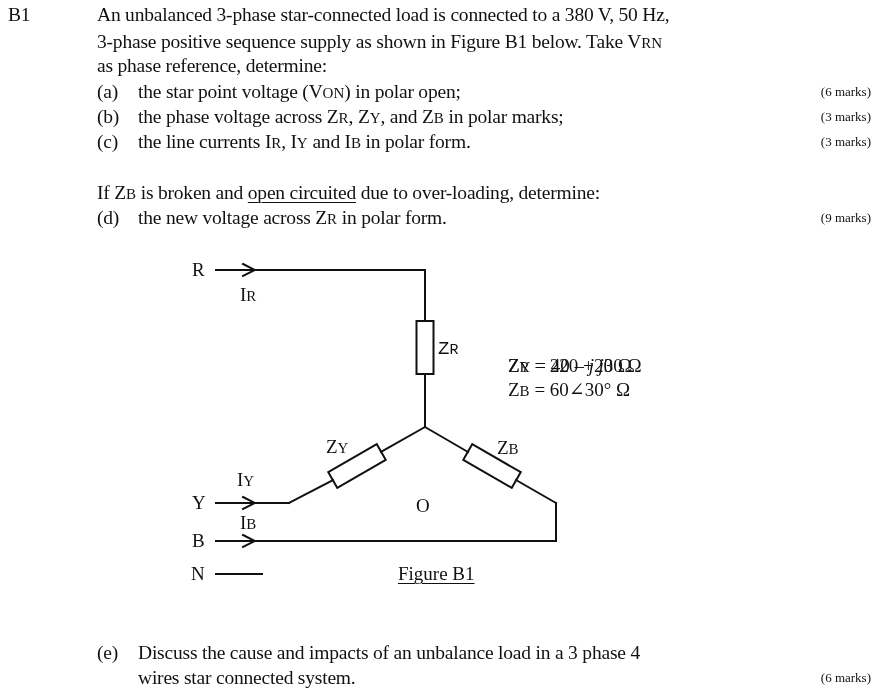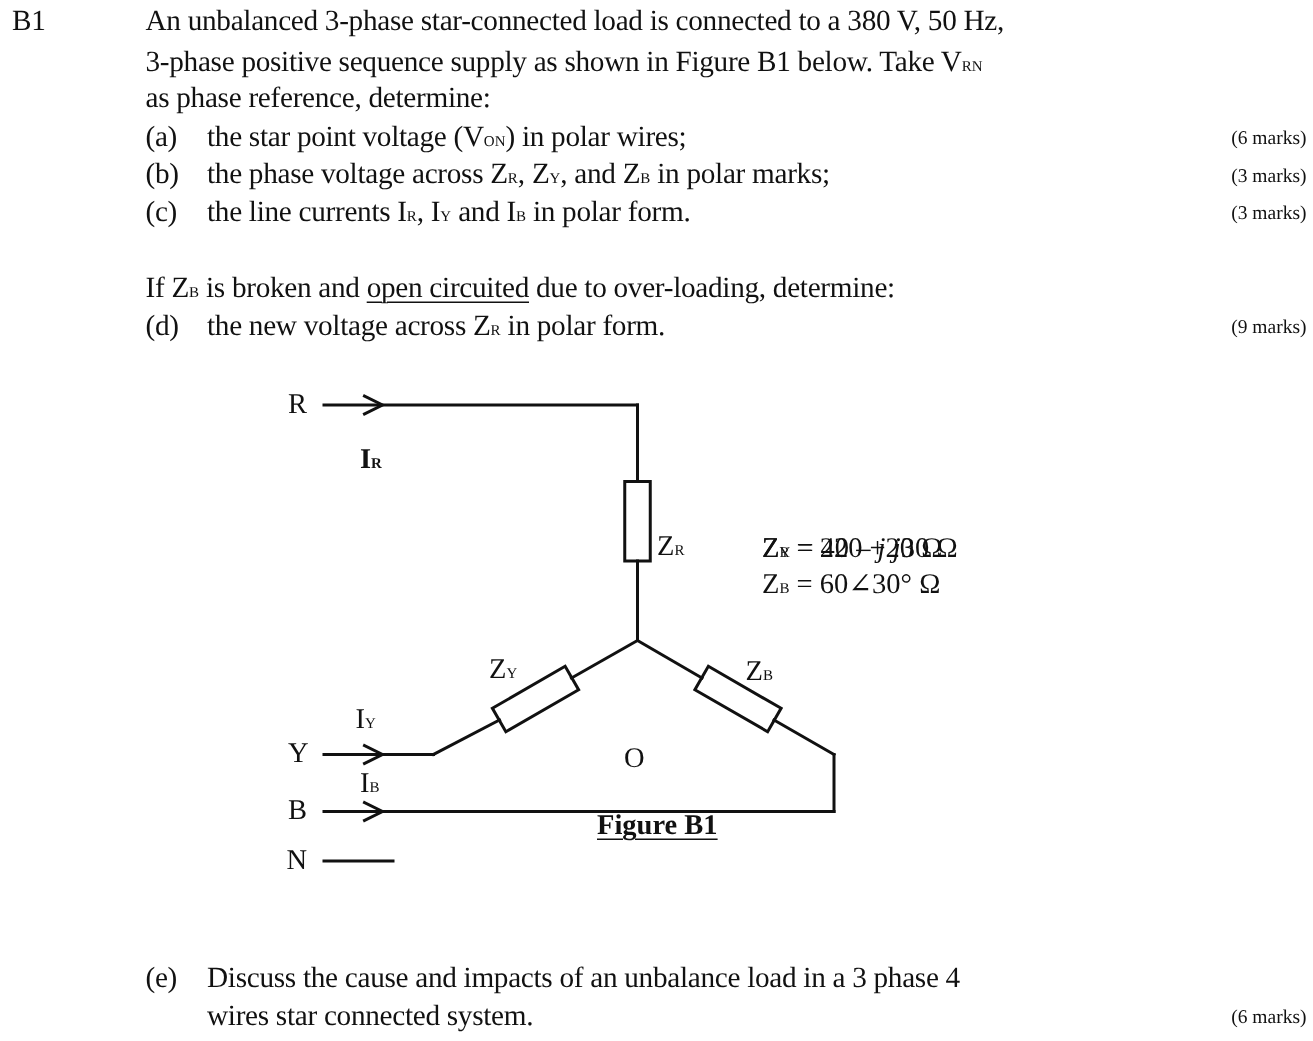--- a/index.html
+++ b/index.html
@@ -1,37 +1,37 @@
 <!DOCTYPE html>
 <html><head>
 <meta charset="utf-8">
 <style>
   html, body { margin: 0; padding: 0; background: #ffffff; }
   body { width: 875px; height: 694px; position: relative; overflow: hidden;
          font-family: "Liberation Serif", "DejaVu Serif", serif; color: #111; }
   .t { position: absolute; font-size: 19.5px; line-height: 24px; white-space: nowrap; letter-spacing: -0.2px; }
-  .sub { font-size: 10px; vertical-align: baseline; letter-spacing: 0; }
+  .sub { font-size: 15px; vertical-align: baseline; letter-spacing: 0; }
   .marks { position: absolute; right: 4px; font-size: 13px; line-height: 24px; white-space: nowrap; text-align: right; }
   .u { text-decoration: underline; text-underline-offset: 3px; text-decoration-thickness: 1px; }
   svg { position: absolute; left: 0; top: 0; }
   .dl { position: absolute; font-size: 19px; line-height: 22px; white-space: nowrap; }
   .eq { position: absolute; font-size: 19px; line-height: 22px; white-space: nowrap; }
   i.j { font-style: italic; }
 </style>
 </head>
 <body>
 
 <div class="t" style="left:8px; top:3px;">B1</div>
 
 <div class="t" style="left:97px; top:3px;">An unbalanced 3-phase star-connected load is connected to a 380 V, 50 Hz,</div>
 <div class="t" style="left:97px; top:30px;"><span>3-phase positive sequence supply as shown in Figure B1 below. Take V</span><span class="sub">RN</span></div>
 <div class="t" style="left:97px; top:54px;">as phase reference, determine:</div>
 
 <div class="t" style="left:97px; top:80px;">(a)</div>
-<div class="t" style="left:138px; top:80px;"><span>the star point voltage (V</span><span class="sub">ON</span><span>) in polar wires;</span></div>
+<div class="t" style="left:138px; top:80px;"><span>the star point voltage (V</span><span class="sub">ON</span><span>) in polar open;</span></div>
 <div class="marks" style="top:80px;">(6 marks)</div>
 
 <div class="t" style="left:97px; top:105px;">(b)</div>
 <div class="t" style="left:138px; top:105px;"><span>the phase voltage across Z</span><span class="sub">R</span><span>, Z</span><span class="sub">Y</span><span>, and Z</span><span class="sub">B</span><span> in polar marks;</span></div>
 <div class="marks" style="top:105px;">(3 marks)</div>
 
 <div class="t" style="left:97px; top:130px;">(c)</div>
 <div class="t" style="left:138px; top:130px;"><span>the line currents I</span><span class="sub">R</span><span>, I</span><span class="sub">Y</span><span> and I</span><span class="sub">B</span><span> in polar form.</span></div>
 <div class="marks" style="top:130px;">(3 marks)</div>
 
@@ -69,32 +69,32 @@
 
     <line x1="216" y1="574" x2="262" y2="574"></line>
   </g>
 </svg>
 
 <div class="dl" style="left:192px; top:259px;">R</div>
 <div class="dl" style="left:192px; top:492px;">Y</div>
 <div class="dl" style="left:192px; top:530px;">B</div>
 <div class="dl" style="left:191px; top:563px;">N</div>
 
-<div class="dl" style="left:240px; top:296px;font-weight:bold;"><span>I</span><span class="sub">R</span></div>
+<div class="dl" style="left:240px; top:284px;"><span>I</span><span class="sub">R</span></div>
 <div class="dl" style="left:237px; top:469px;"><span>I</span><span class="sub">Y</span></div>
 <div class="dl" style="left:240px; top:512px;"><span>I</span><span class="sub">B</span></div>
 
-<div class="dl" style="left:438px; top:354px;"><span>Z</span><span class="sub">R</span></div>
+<div class="dl" style="left:438px; top:338px;font-family:Liberation Mono, monospace;"><span>Z</span><span class="sub">R</span></div>
 <div class="dl" style="left:326px; top:436px;"><span>Z</span><span class="sub">Y</span></div>
 <div class="dl" style="left:497px; top:437px;"><span>Z</span><span class="sub">B</span></div>
 
 <div class="dl" style="left:416px; top:495px;">O</div>
 
 <div class="eq" style="left:508px; top:331px;margin-top:24px;"><span>Z</span><span class="sub">R</span><span> = 220 + </span><i class="j">j</i><span>30 Ω</span></div>
 <div class="eq" style="left:508px; top:355px;"><span>Z</span><span class="sub">Y</span><span> = 40 – </span><i class="j">j</i><span>20 Ω</span></div>
 <div class="eq" style="left:508px; top:379px;"><span>Z</span><span class="sub">B</span><span> = 60∠30° Ω</span></div>
 
-<div class="dl u" style="left:398px; top:540px;font-weight:bold;">Figure B1</div>
+<div class="dl u" style="left:398px; top:563px;">Figure B1</div>
 
 <div class="t" style="left:97px; top:641px;">(e)</div>
 <div class="t" style="left:138px; top:641px;">Discuss the cause and impacts of an unbalance load in a 3 phase 4</div>
 <div class="t" style="left:138px; top:666px;">wires star connected system.</div>
 <div class="marks" style="top:666px;">(6 marks)</div>
 
 </body></html>

